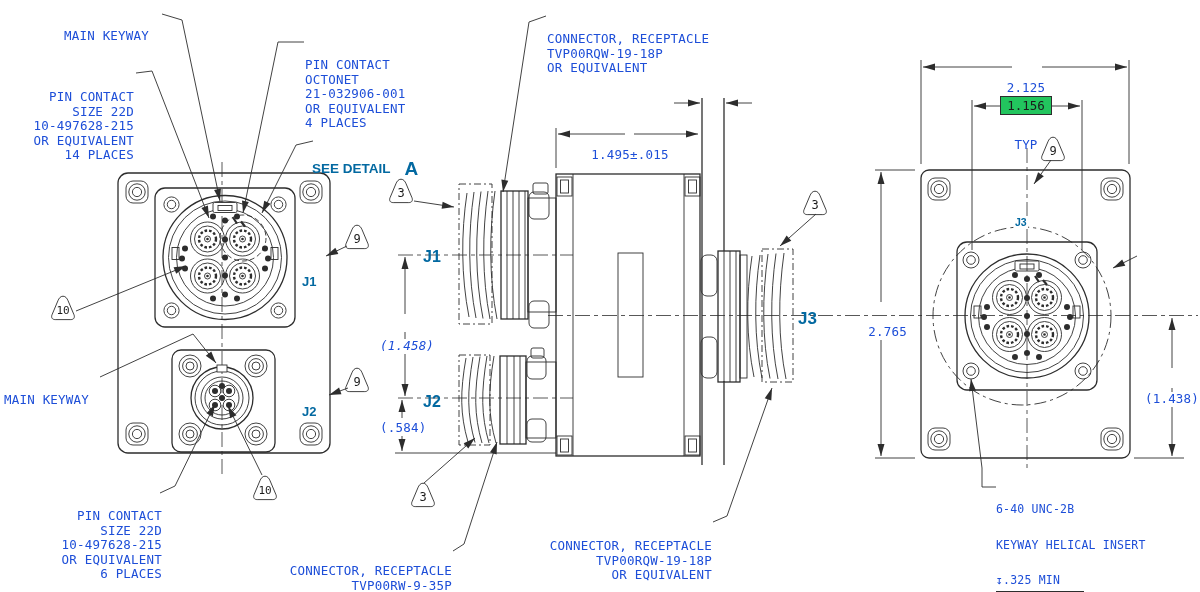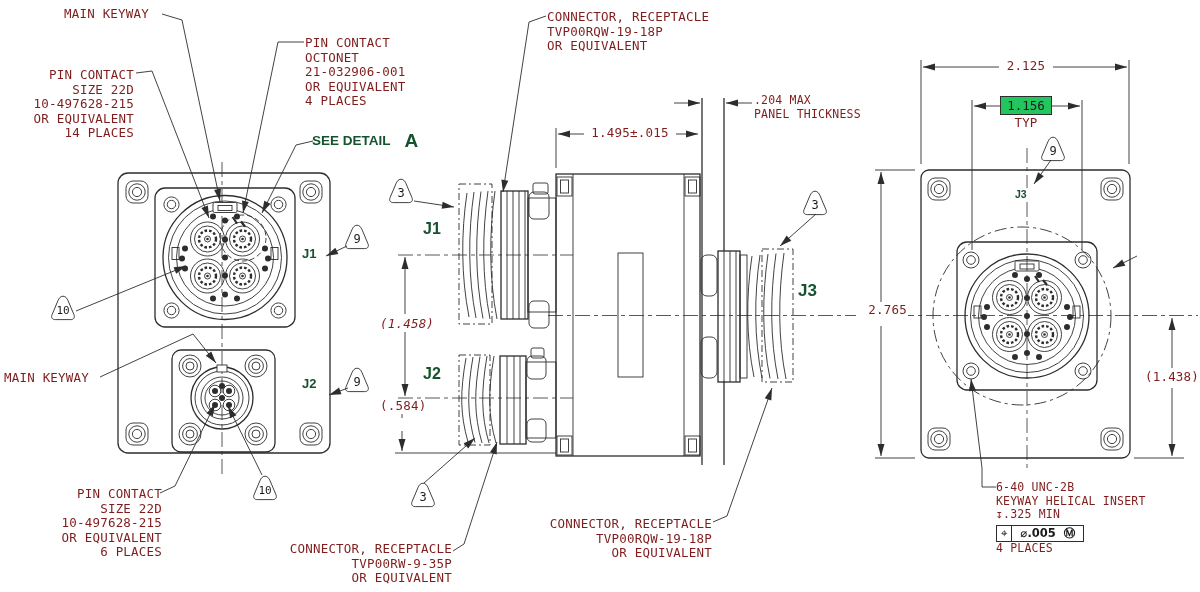--- a/index.html
+++ b/index.html
@@ -12,27 +12,27 @@
   .cl{fill:none;stroke:#2d2d2d;stroke-width:0.8px;stroke-dasharray:15 4 4 4;}
   .dl{fill:none;stroke:#2d2d2d;stroke-width:0.9px;stroke-dasharray:7 3 2 3;}
   .ph{fill:none;stroke:#2d2d2d;stroke-width:0.9px;stroke-dasharray:12 4 3 4;}
   .dd{fill:none;stroke:#2d2d2d;stroke-width:0.9px;stroke-dasharray:5 3;}
   .ld{fill:none;stroke:#2d2d2d;stroke-width:0.9px;}
   .gear{fill:none;stroke:#2d2d2d;stroke-width:2.4px;stroke-dasharray:2.6 2;}
   .dot{fill:#2d2d2d;stroke:none;}
   .tick{stroke:#2d2d2d;stroke-width:2.2px;}
   .fnum{font:12px "DejaVu Sans Mono",monospace;fill:#1b1b1b;}
   .lbl{position:absolute;font:12.5px/14.5px "DejaVu Sans Mono","DejaVu Sans",monospace;
-       color:#7f1d1d;white-space:pre;letter-spacing:0.2px;}
+       color:#1d4ed8;white-space:pre;letter-spacing:0.2px;margin-top:22px;}
   .sm{font-size:11.5px;line-height:13.5px;}
   .r{text-align:right;}
   .c{text-align:center;}
   .dim{background:#fff;padding:0 1px;}
   .jlbl{position:absolute;font-family:"Liberation Sans","DejaVu Sans",sans-serif;
-        font-weight:bold;color:#14532d;}
+        font-weight:bold;color:#0369a1;margin-top:28px;}
   .bx{position:absolute;border:1.2px solid #2d2d2d;background:#22c55e;
       font:12.5px/17px "DejaVu Sans Mono",monospace;text-align:center;}
   .fcf{display:inline-flex;border:1.2px solid #2d2d2d;background:#fff;margin-top:1px;
        font-family:"DejaVu Sans","Liberation Sans",sans-serif;font-size:11.5px;line-height:15px;}
   .fcf span{padding:0 4px;}
   .fcf .cell2{border-left:1.2px solid #2d2d2d;font-weight:bold;}
 </style>
 </head>
 <body>
 
@@ -348,22 +348,20 @@
 6 PLACES</div>
 <div class="lbl r" style="left:280px;top:542px;width:172px;">CONNECTOR, RECEPTACLE
 TVP00RW-9-35P
 OR EQUIVALENT</div>
 <div class="lbl" style="left:547px;top:10px;">CONNECTOR, RECEPTACLE
 TVP00RQW-19-18P
 OR EQUIVALENT</div>
 <div class="lbl r" style="left:540px;top:517px;width:172px;">CONNECTOR, RECEPTACLE
 TVP00RQW-19-18P
 OR EQUIVALENT</div>
-<div class="lbl sm" style="left:754px;top:94px;">.204 MAX
-PANEL THICKNESS</div>
 
 <div class="jlbl" style="left:302px;top:246px;font-size:13px;">J1</div>
 <div class="jlbl" style="left:302px;top:376px;font-size:13px;">J2</div>
 <div class="jlbl" style="left:423px;top:220px;font-size:16px;">J1</div>
 <div class="jlbl" style="left:423px;top:365px;font-size:16px;">J2</div>
 <div class="jlbl" style="left:798px;top:281px;font-size:17px;">J3</div>
 <div class="jlbl" style="left:1014px;top:188px;font-size:10.5px;background:#fff;padding:0 1px;">J3</div>
 
 <div class="lbl c dim" style="left:584px;top:126px;width:90px;">1.495±.015</div>
 <div class="lbl c dim" style="left:379px;top:317px;width:52px;font-style:italic;">(1.458)</div>

